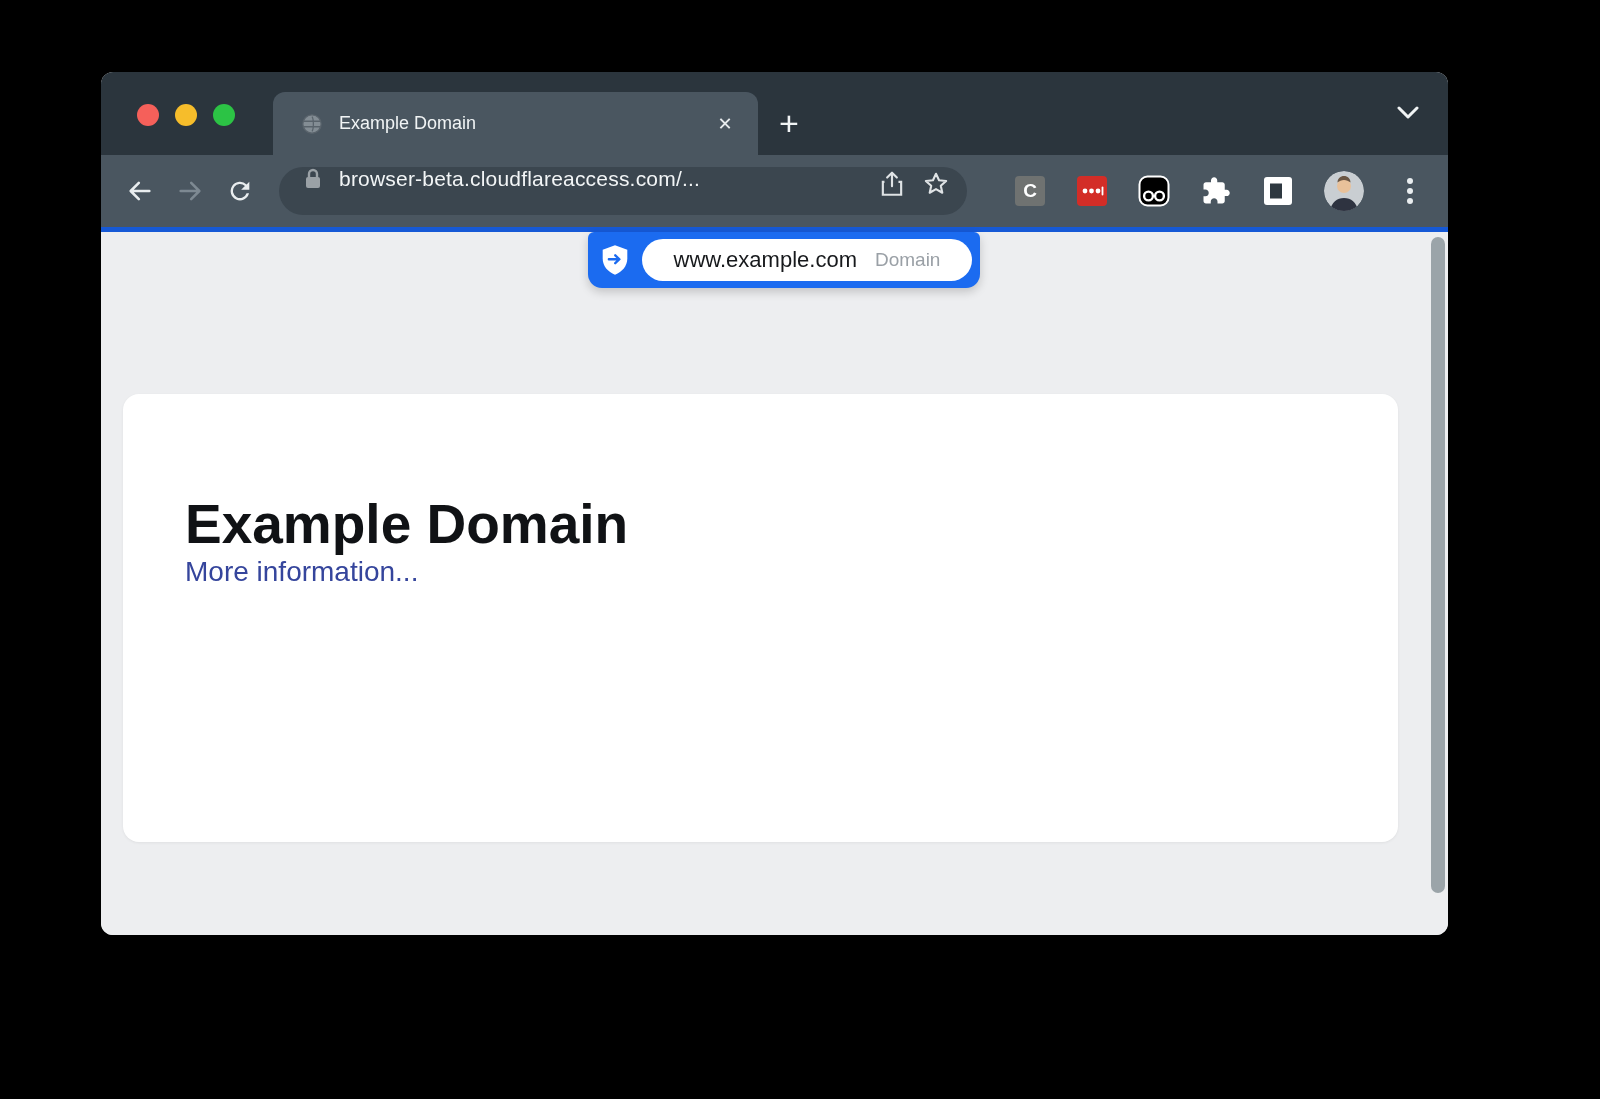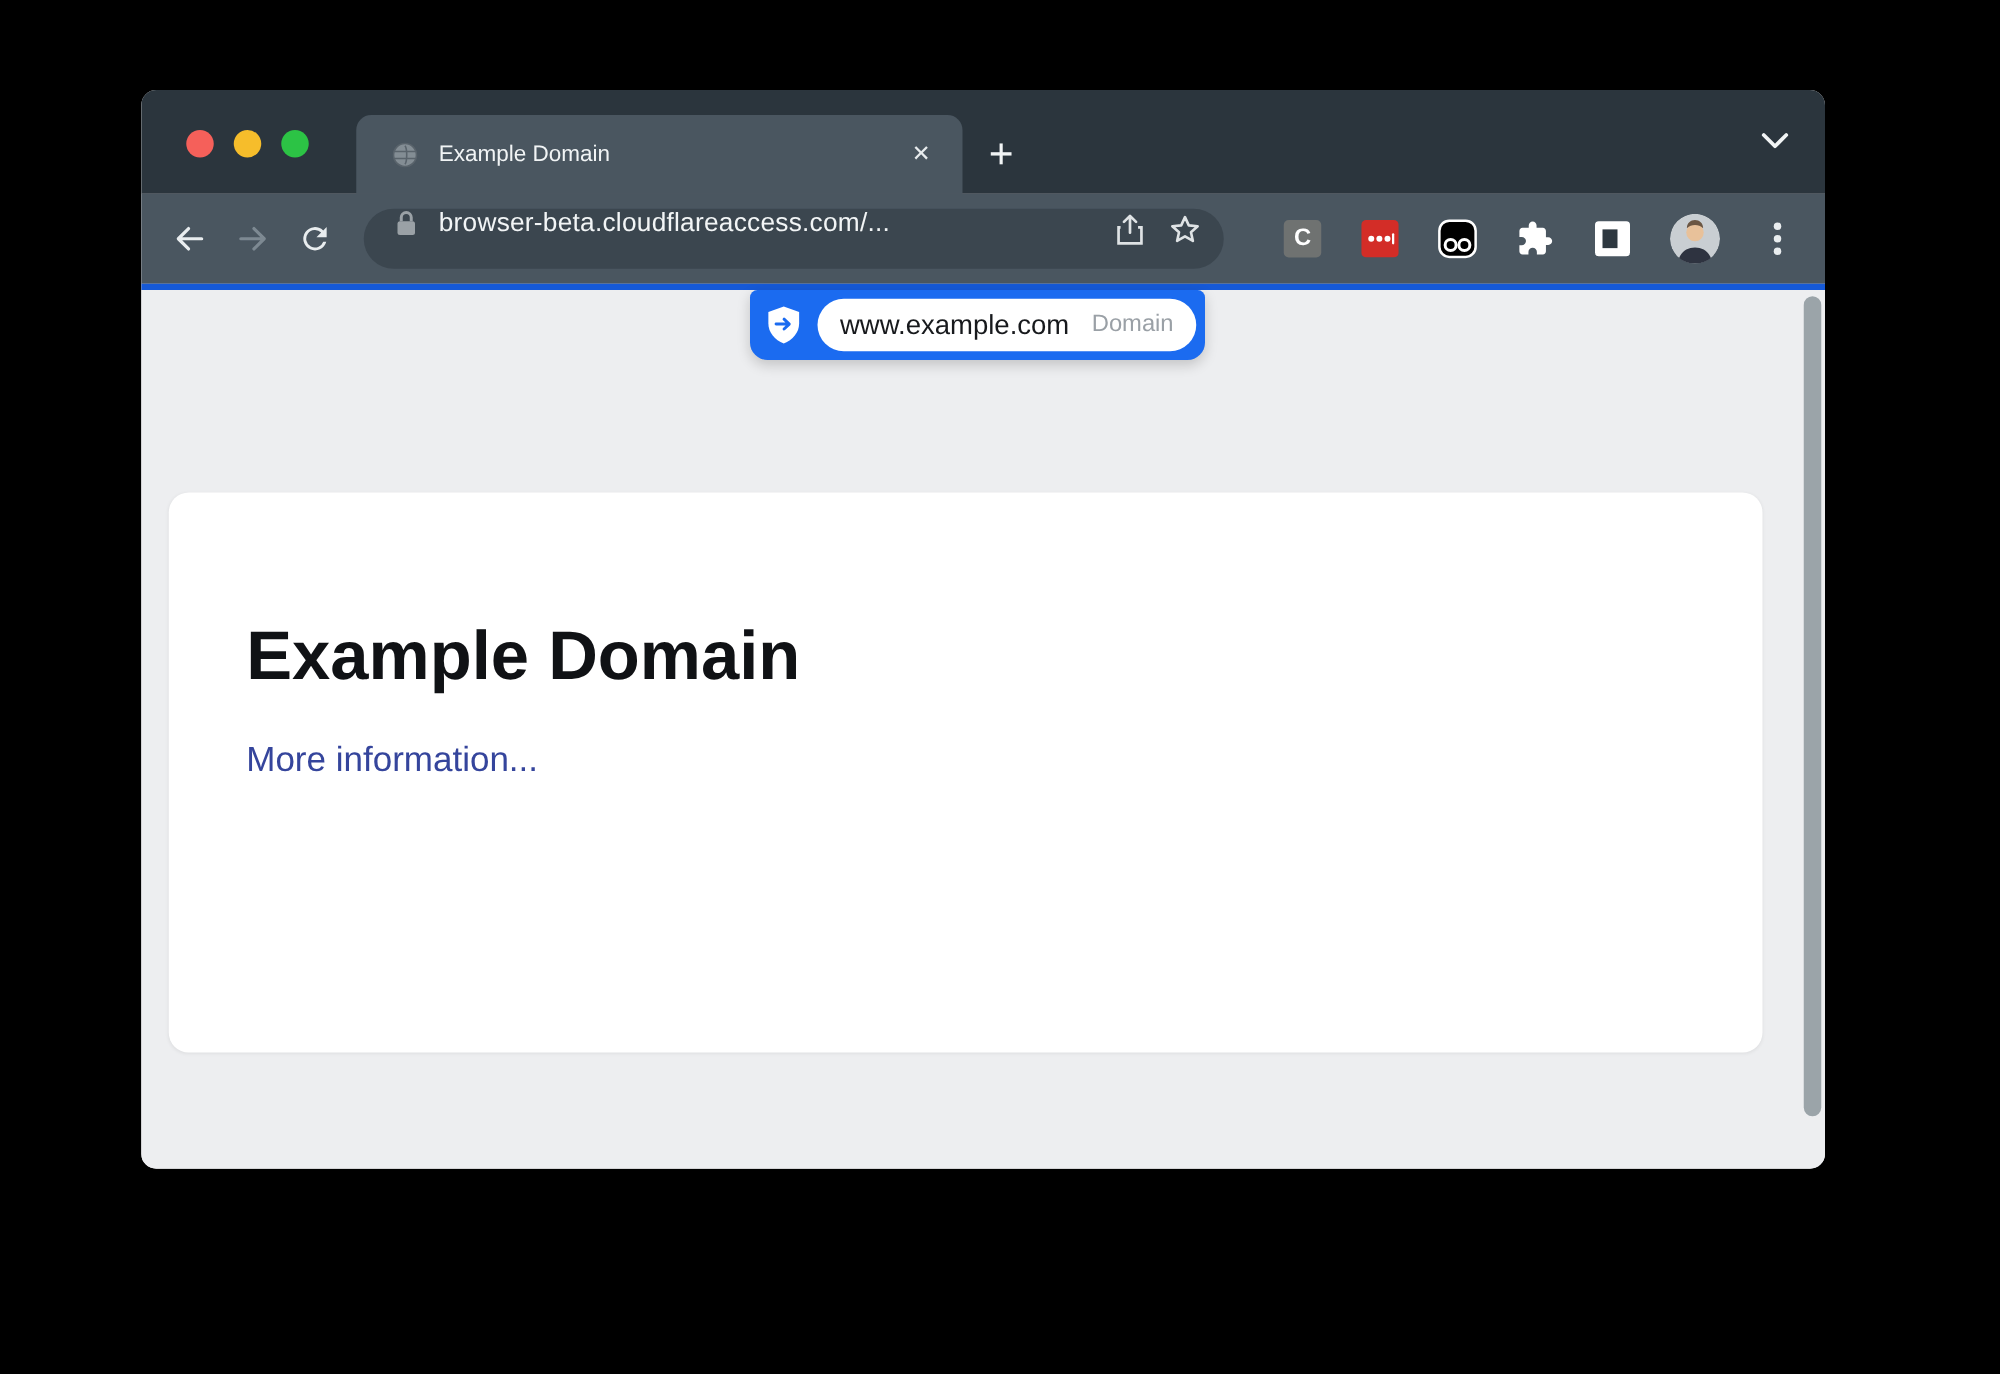--- a/index.html
+++ b/index.html
@@ -5,21 +5,21 @@
   * { box-sizing: border-box; margin: 0; padding: 0; }
   html, body { width: 1600px; height: 1099px; }
   body {
     background: #000;
     font-family: "Liberation Sans", "DejaVu Sans", sans-serif;
     position: relative;
     overflow: hidden;
   }
   .window {
     position: absolute;
-    left: 113px; top: 72px;
+    left: 101px; top: 72px;
     width: 1347px; height: 863px;
     border-radius: 12px;
     overflow: hidden;
     display: flex;
     flex-direction: column;
     background: #edeef0;
   }
   
   .tabstrip {
     height: 83px;
@@ -150,21 +150,21 @@
   }
   
   .content {
     position: relative;
     flex: 1 1 auto;
     background: #edeef0;
   }
   .isolation-banner {
     position: absolute;
     left: 487px; top: 0;
-    width: 364px; height: 56px;
+    width: 392px; height: 56px;
     background: #1b6bf0;
     border-radius: 6px 6px 14px 14px;
     display: flex;
     align-items: center;
     box-shadow: 0 4px 10px rgba(0,0,0,.18);
   }
   .banner-shield {
     width: 54px;
     display: flex; align-items: center; justify-content: center;
     flex: 0 0 auto;
@@ -200,21 +200,20 @@
   }
   .card p {
     margin-top: 42px;
     max-width: 1150px;
     font-size: 28px;
     line-height: 38px;
     color: #17191c;
   }
   .card a {
     display: inline-block;
-    margin-top: 36px;
     font-size: 28px;
     color: #35459c;
     text-decoration: none;
   }
   .scrollbar-thumb {
     position: absolute;
     right: 3px; top: 5px;
     width: 14px; height: 656px;
     background: #9ba4a9;
     border-radius: 7px;

